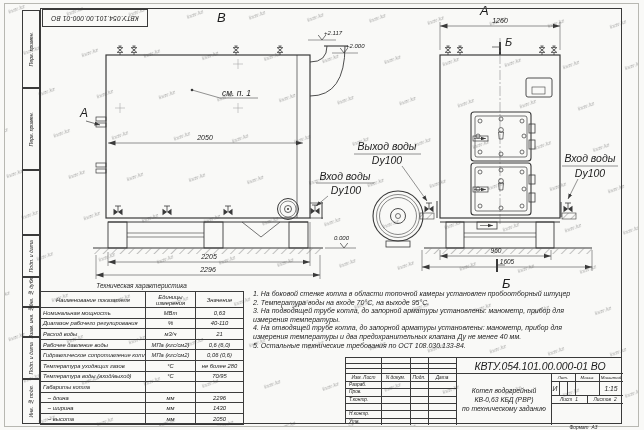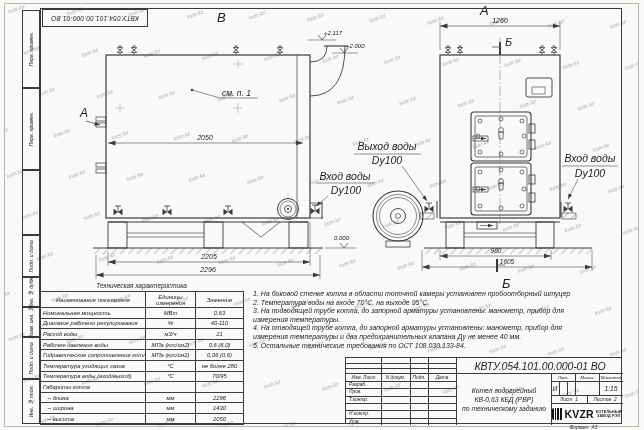--- a/index.html
+++ b/index.html
@@ -492,28 +492,20 @@
 
     <div class="tx" style="left:205px;top:37px;width:36px;height:8px;gap:3px">
       <span>Лист</span>
       <span>1</span>
     </div>
     <div class="tx" style="left:241px;top:37px;width:36px;height:8px;gap:3px">
       <span>Листов</span>
       <span>2</span>
     </div>
 
-    <div class="tx logo" style="left:205px;top:45px;width:72px;height:22px">
-      <span class="logo-ic"></span>
-      <span class="logo-tx">KVZR</span>
-      <span class="logo-sub">
-        <span>КОТЕЛЬНЫЙ</span>
-        <span>ЗАВОД РЭП</span>
-      </span>
-    </div>
   </div>
 
   <div class="format-note">
     <span>Формат</span>
     <span>А3</span>
   </div>
 
 </div>
 
 </body></html>

